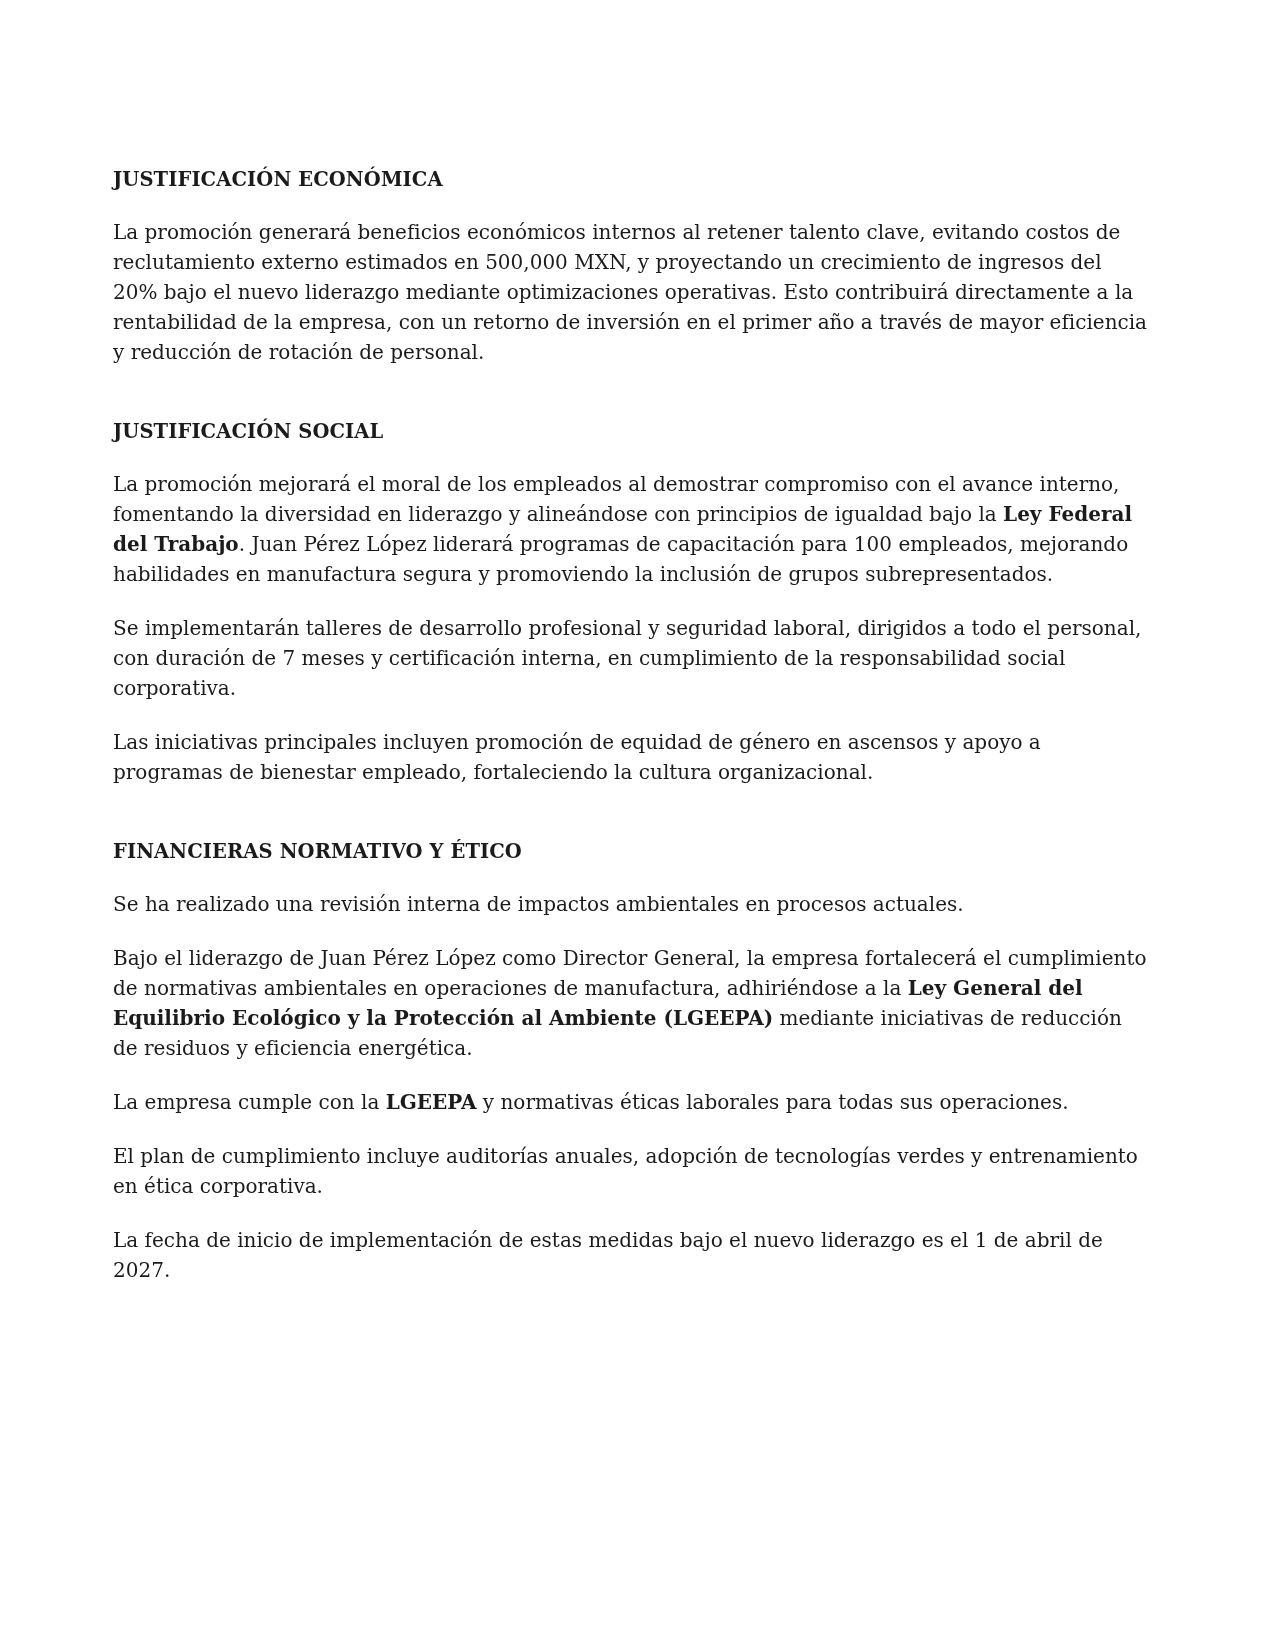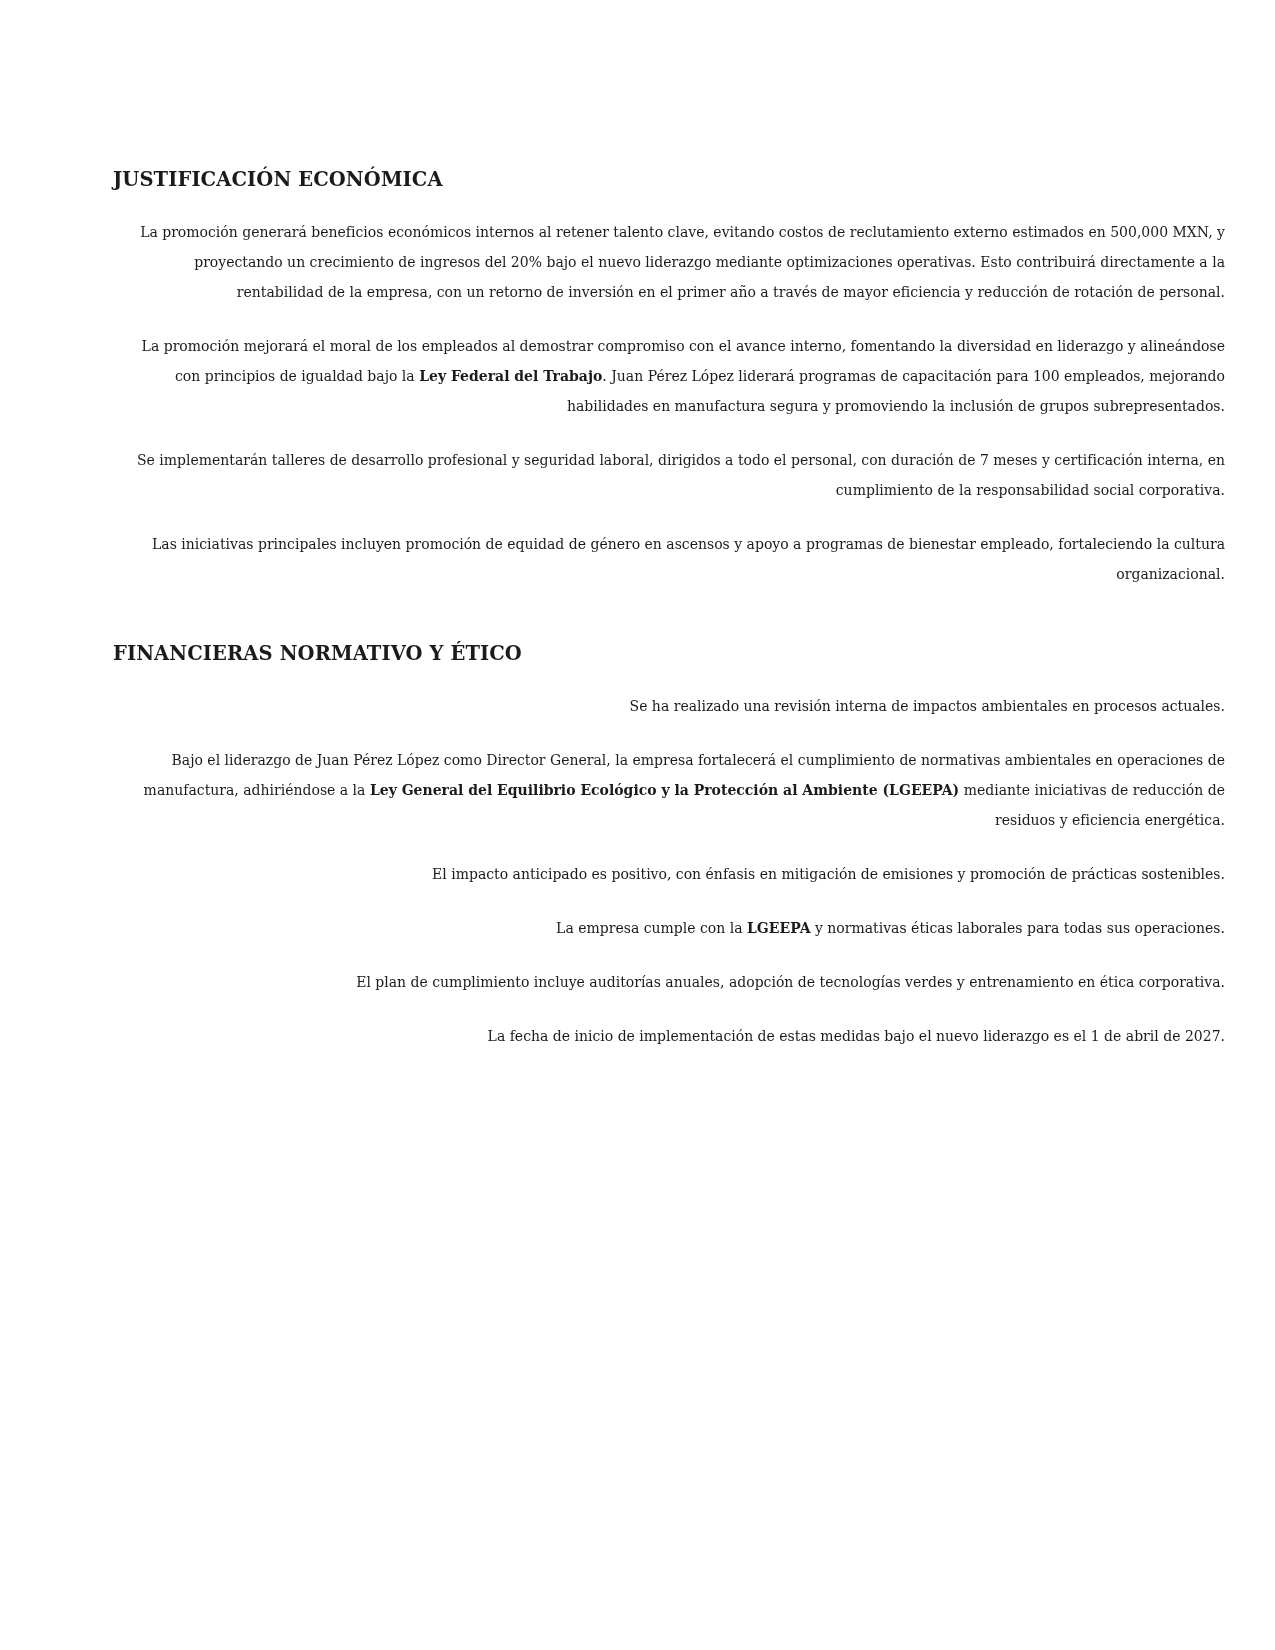--- a/index.html
+++ b/index.html
@@ -12,64 +12,64 @@
   .page {
     width: 1275px;
     height: 1650px;
     margin: 0 auto;
     background: #ffffff;
     overflow: hidden;
     font-family: "DejaVu Serif", "Liberation Serif", serif;
     color: #1b1b1b;
   }
   .content {
-    padding: 165px 50px 0 113px;
+    padding: 165px 113px 0 113px;
   }
   .doc-section {
     margin: 0;
   }
   .section-heading {
     font-size: 19.5px;
     line-height: 30px;
     font-weight: bold;
     margin: 50px 0 22px 0;
     letter-spacing: 0.1px;
   }
   .doc-section:first-child .section-heading {
     margin-top: 0;
   }
   .paragraph {
-    font-size: 14px;
+    font-size: 20px;
     line-height: 30px;
-    margin: 0 0 24px 0;
-    text-align: right;
+    margin: 0 12px 24px 0;
+    text-align: left;
   }
   .paragraph strong {
     font-weight: bold;
   }
 </style>
 </head>
 <body>
 
 <div class="page">
   <div class="content" id="document-content">
       <section class="doc-section">
         <h2 class="section-heading">JUSTIFICACIÓN ECONÓMICA</h2>
         <p class="paragraph"><span>La promoción generará beneficios económicos internos al retener talento clave, evitando costos de reclutamiento externo estimados en 500,000 MXN, y proyectando un crecimiento de ingresos del 20% bajo el nuevo liderazgo mediante optimizaciones operativas. Esto contribuirá directamente a la rentabilidad de la empresa, con un retorno de inversión en el primer año a través de mayor eficiencia y reducción de rotación de personal.</span></p>
       </section>
       <section class="doc-section">
+        <h2 class="section-heading">JUSTIFICACIÓN SOCIAL</h2>
         <p class="paragraph"><span>La promoción mejorará el moral de los empleados al demostrar compromiso con el avance interno, fomentando la diversidad en liderazgo y alineándose con principios de igualdad bajo la </span><strong>Ley Federal del Trabajo</strong><span>. Juan Pérez López liderará programas de capacitación para 100 empleados, mejorando habilidades en manufactura segura y promoviendo la inclusión de grupos subrepresentados.</span></p>
         <p class="paragraph"><span>Se implementarán talleres de desarrollo profesional y seguridad laboral, dirigidos a todo el personal, con duración de 7 meses y certificación interna, en cumplimiento de la responsabilidad social corporativa.</span></p>
         <p class="paragraph"><span>Las iniciativas principales incluyen promoción de equidad de género en ascensos y apoyo a programas de bienestar empleado, fortaleciendo la cultura organizacional.</span></p>
       </section>
       <section class="doc-section">
         <h2 class="section-heading">FINANCIERAS NORMATIVO Y ÉTICO</h2>
         <p class="paragraph"><span>Se ha realizado una revisión interna de impactos ambientales en procesos actuales.</span></p>
         <p class="paragraph"><span>Bajo el liderazgo de Juan Pérez López como Director General, la empresa fortalecerá el cumplimiento de normativas ambientales en operaciones de manufactura, adhiriéndose a la </span><strong>Ley General del Equilibrio Ecológico y la Protección al Ambiente (LGEEPA)</strong><span> mediante iniciativas de reducción de residuos y eficiencia energética.</span></p>
-        <p class="paragraph"><span>El impacto anticipado es positivo, con énfasis en mitigación de emisiones y promoción de prácticas sostenibles.</span></p>
         <p class="paragraph"><span>La empresa cumple con la </span><strong>LGEEPA</strong><span> y normativas éticas laborales para todas sus operaciones.</span></p>
         <p class="paragraph"><span>El plan de cumplimiento incluye auditorías anuales, adopción de tecnologías verdes y entrenamiento en ética corporativa.</span></p>
         <p class="paragraph"><span>La fecha de inicio de implementación de estas medidas bajo el nuevo liderazgo es el 1 de abril de 2027.</span></p>
       </section>
       <section class="doc-section">
       </section>
     </div>
 </div>
 
 </body></html>

